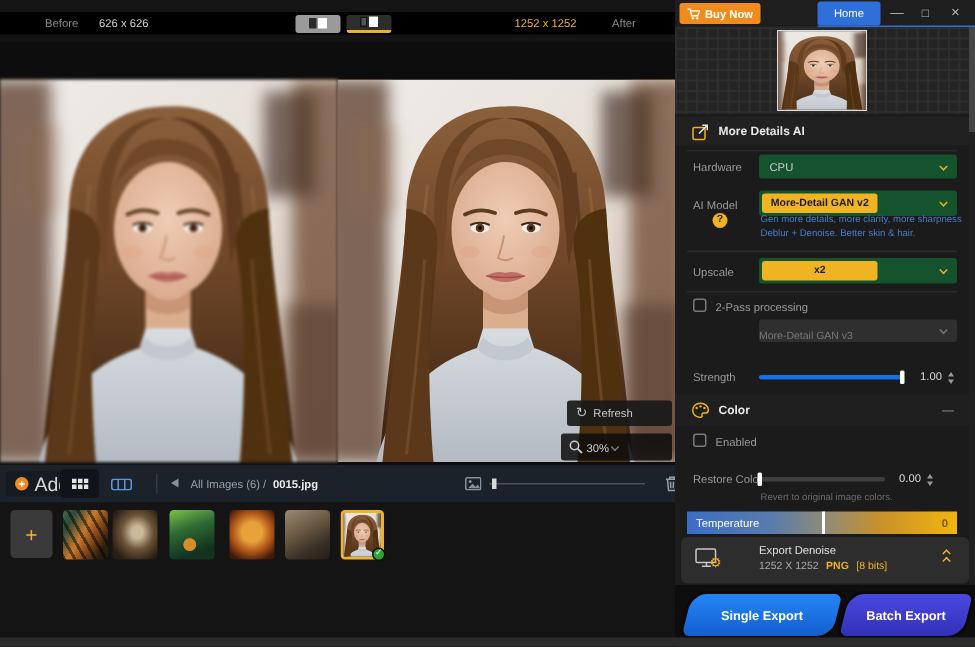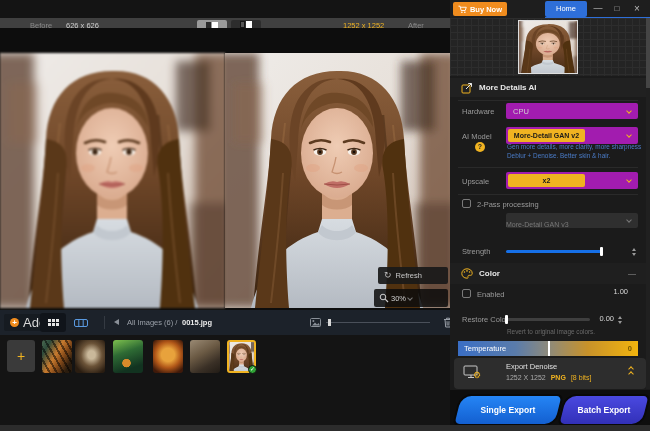--- a/index.html
+++ b/index.html
@@ -6,21 +6,21 @@
   html,body { width:650px; height:431px; overflow:hidden; }
   body { font-family:"Liberation Sans", sans-serif; background:#141414; position:relative; color:#ccc; }
 
   
   .left { position:absolute; left:0; top:0; width:450px; height:431px; }
 
   .titlebar { position:absolute; top:0; left:0; width:450px; height:13px; background:#1b1b1b;
               display:flex; align-items:center; padding-left:6px; gap:4px; }
   .app-title { font-size:7.5px; color:#b0b0b0; }
 
-  .comparebar { position:absolute; top:18px; left:0; width:450px; height:15px; background:#404040; }
+  .comparebar { position:absolute; top:8px; left:0; width:450px; height:15px; background:#000000; }
   .cb-item { position:absolute; top:0; height:15px; line-height:15px; font-size:7.5px; }
   .cb-before { left:30px; color:#8a8a8a; }
   .cb-before-size { left:66px; color:#cfcfcf; }
   .cb-after-size { left:343px; color:#f0b321; }
   .cb-after { left:408px; color:#8a8a8a; }
   .toggle-group { position:absolute; left:197px; top:1.5px; height:12px; display:flex; gap:4px; }
   .tg-btn { width:30px; height:12px; display:flex; align-items:center; justify-content:center; gap:1px; border-radius:2px; }
   .tg-split { background:#9a9a9a; }
   .tg-side { background:#2d2d2d; border-bottom:2px solid #f0b321; }
   .sq-dark { width:5px; height:7px; background:#2a2a2a; display:inline-block; }
@@ -105,21 +105,21 @@
   .panel-scrollbar { position:absolute; right:0; top:18px; width:4px; height:371px; background:#202020; }
   .panel-scroll-thumb { width:4px; height:70px; background:#454545; }
 
   .mdai-header { position:absolute; top:78px; left:0; width:196px; height:19px; background:#212121;
                  display:flex; align-items:center; gap:6px; padding-left:11px; }
   .section-title { font-size:8px; font-weight:bold; color:#e8e8e8; }
   .divider { position:absolute; left:8px; width:180px; height:1px; background:#2a2a2a; }
   .dv1 { top:100px; } .dv2 { top:167px; } .dv3 { top:194px; }
 
   .plabel { position:absolute; left:12px; font-size:7.5px; color:#9a9a9a; }
-  .dd { position:absolute; left:56px; width:132px; background:#a21caf; border-radius:2px; }
+  .dd { position:absolute; left:56px; width:132px; background:#14532d; border-radius:2px; }
   .dd-value { font-size:7.5px; color:#d0d0d0; padding-left:7px; }
   .chev { display:inline-block; width:4px; height:4px; border-right:1.6px solid #f0b321;
           border-bottom:1.6px solid #f0b321; transform:rotate(45deg); }
   .chev-grey { border-color:#787878; }
   .chev-abs { position:absolute; right:7px; top:5px; }
   .chev-up { transform:rotate(-135deg); }
   .row-hw { top:103px; height:16px; display:flex; align-items:center; }
   .lbl-hw { top:107px; }
   .row-ai { top:127px; height:17px; }
   .lbl-ai { top:132px; }
@@ -138,21 +138,21 @@
   .dd-disabled { top:213px; height:15px; background:#2f2f2f; }
   .dd-disabled .dd-value { color:#787878; font-size:7px; text-align:center; padding:0; line-height:15px; }
   .dd-disabled .chev-abs { top:5px; }
 
   .lbl-strength { top:247px; }
   .slider { position:absolute; height:3px; border-radius:2px; }
   .slider-thumb { position:absolute; top:-3px; width:3px; height:9px; background:#fff; border-radius:1px; }
   .sl-strength { left:56px; top:250px; width:96px; background:#1670e8; }
   .sl-strength .slider-thumb { right:-1px; }
   .value-box { position:absolute; font-size:7.5px; color:#d8d8d8; }
-  .val-strength { left:156px; top:246px; width:22px; text-align:right;margin-top:41px; }
+  .val-strength { left:156px; top:246px; width:22px; text-align:right; }
   .spinner { position:absolute; display:flex; flex-direction:column; gap:2px; align-items:center; }
   .sp-strength { left:182px; top:248px; }
   .tri-up { width:0; height:0; border-left:2.5px solid transparent; border-right:2.5px solid transparent;
             border-bottom:3.5px solid #999; }
   .tri-down { width:0; height:0; border-left:2.5px solid transparent; border-right:2.5px solid transparent;
               border-top:3.5px solid #999; }
 
   .color-header { position:absolute; top:263px; left:0; width:196px; height:21px; background:#1f1f1f;
                   display:flex; align-items:center; gap:6px; padding-left:11px; }
   .collapse-minus { position:absolute; right:10px; color:#9a9a9a; font-size:8px; }

